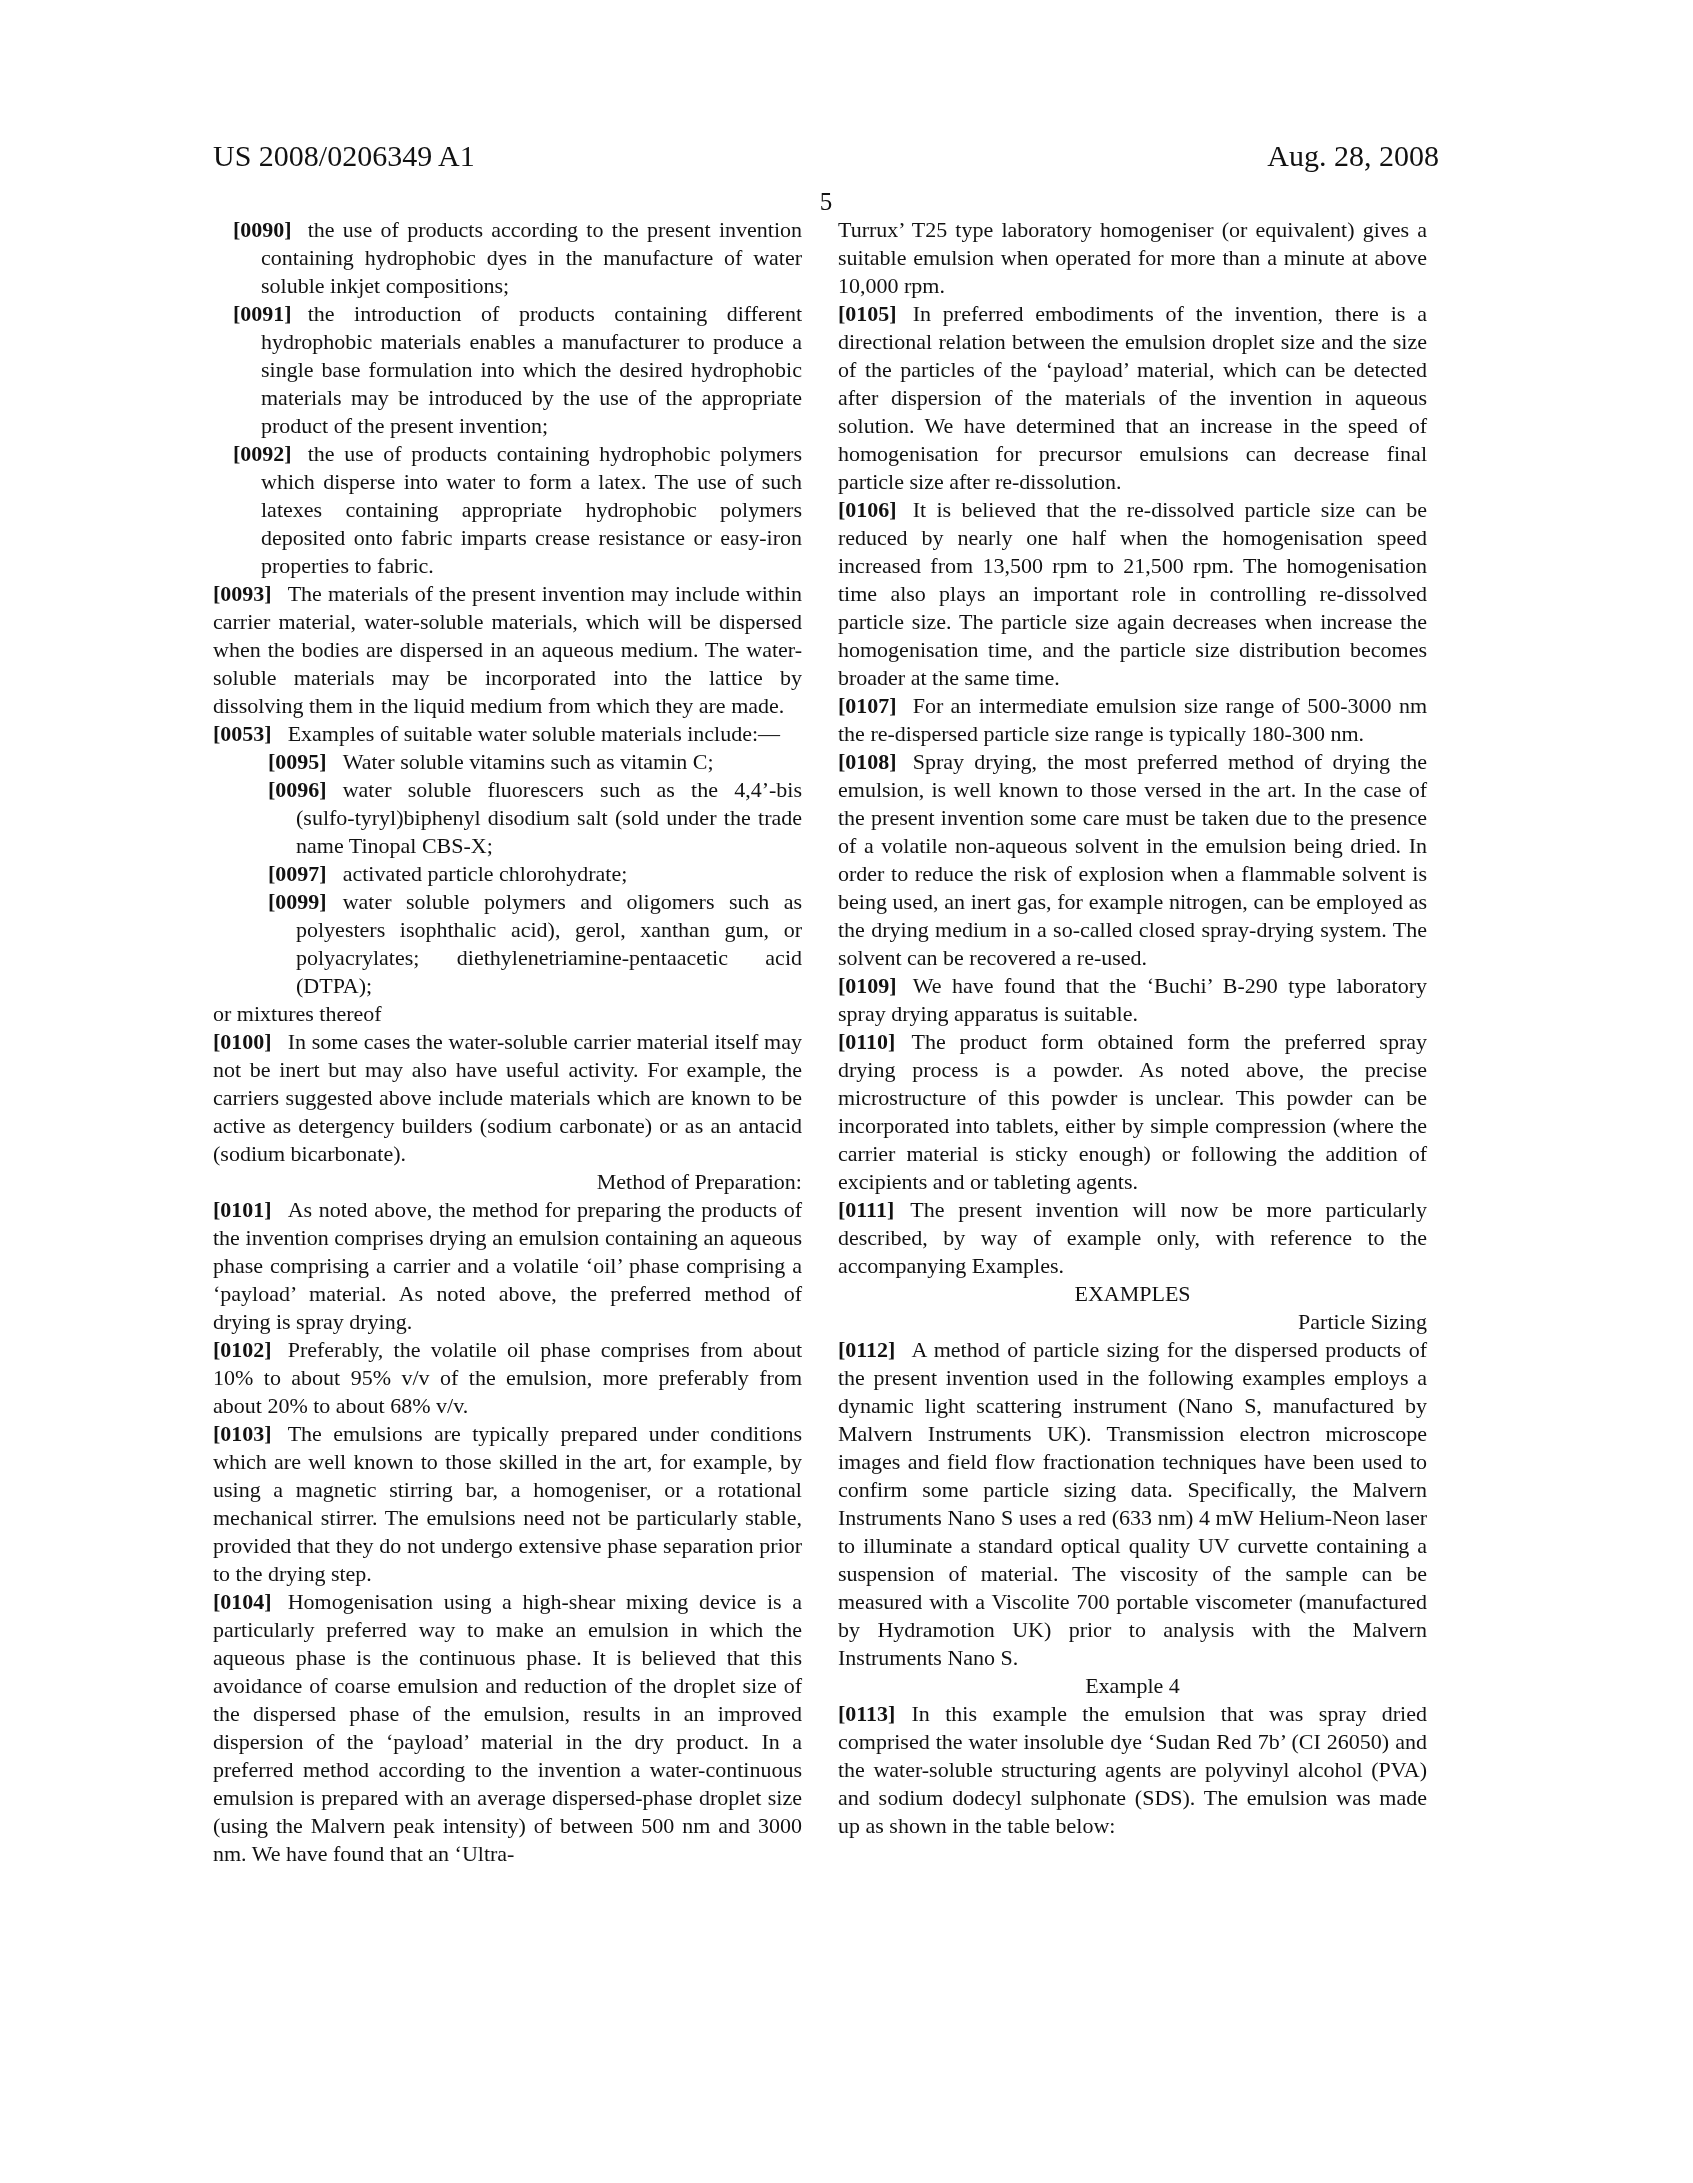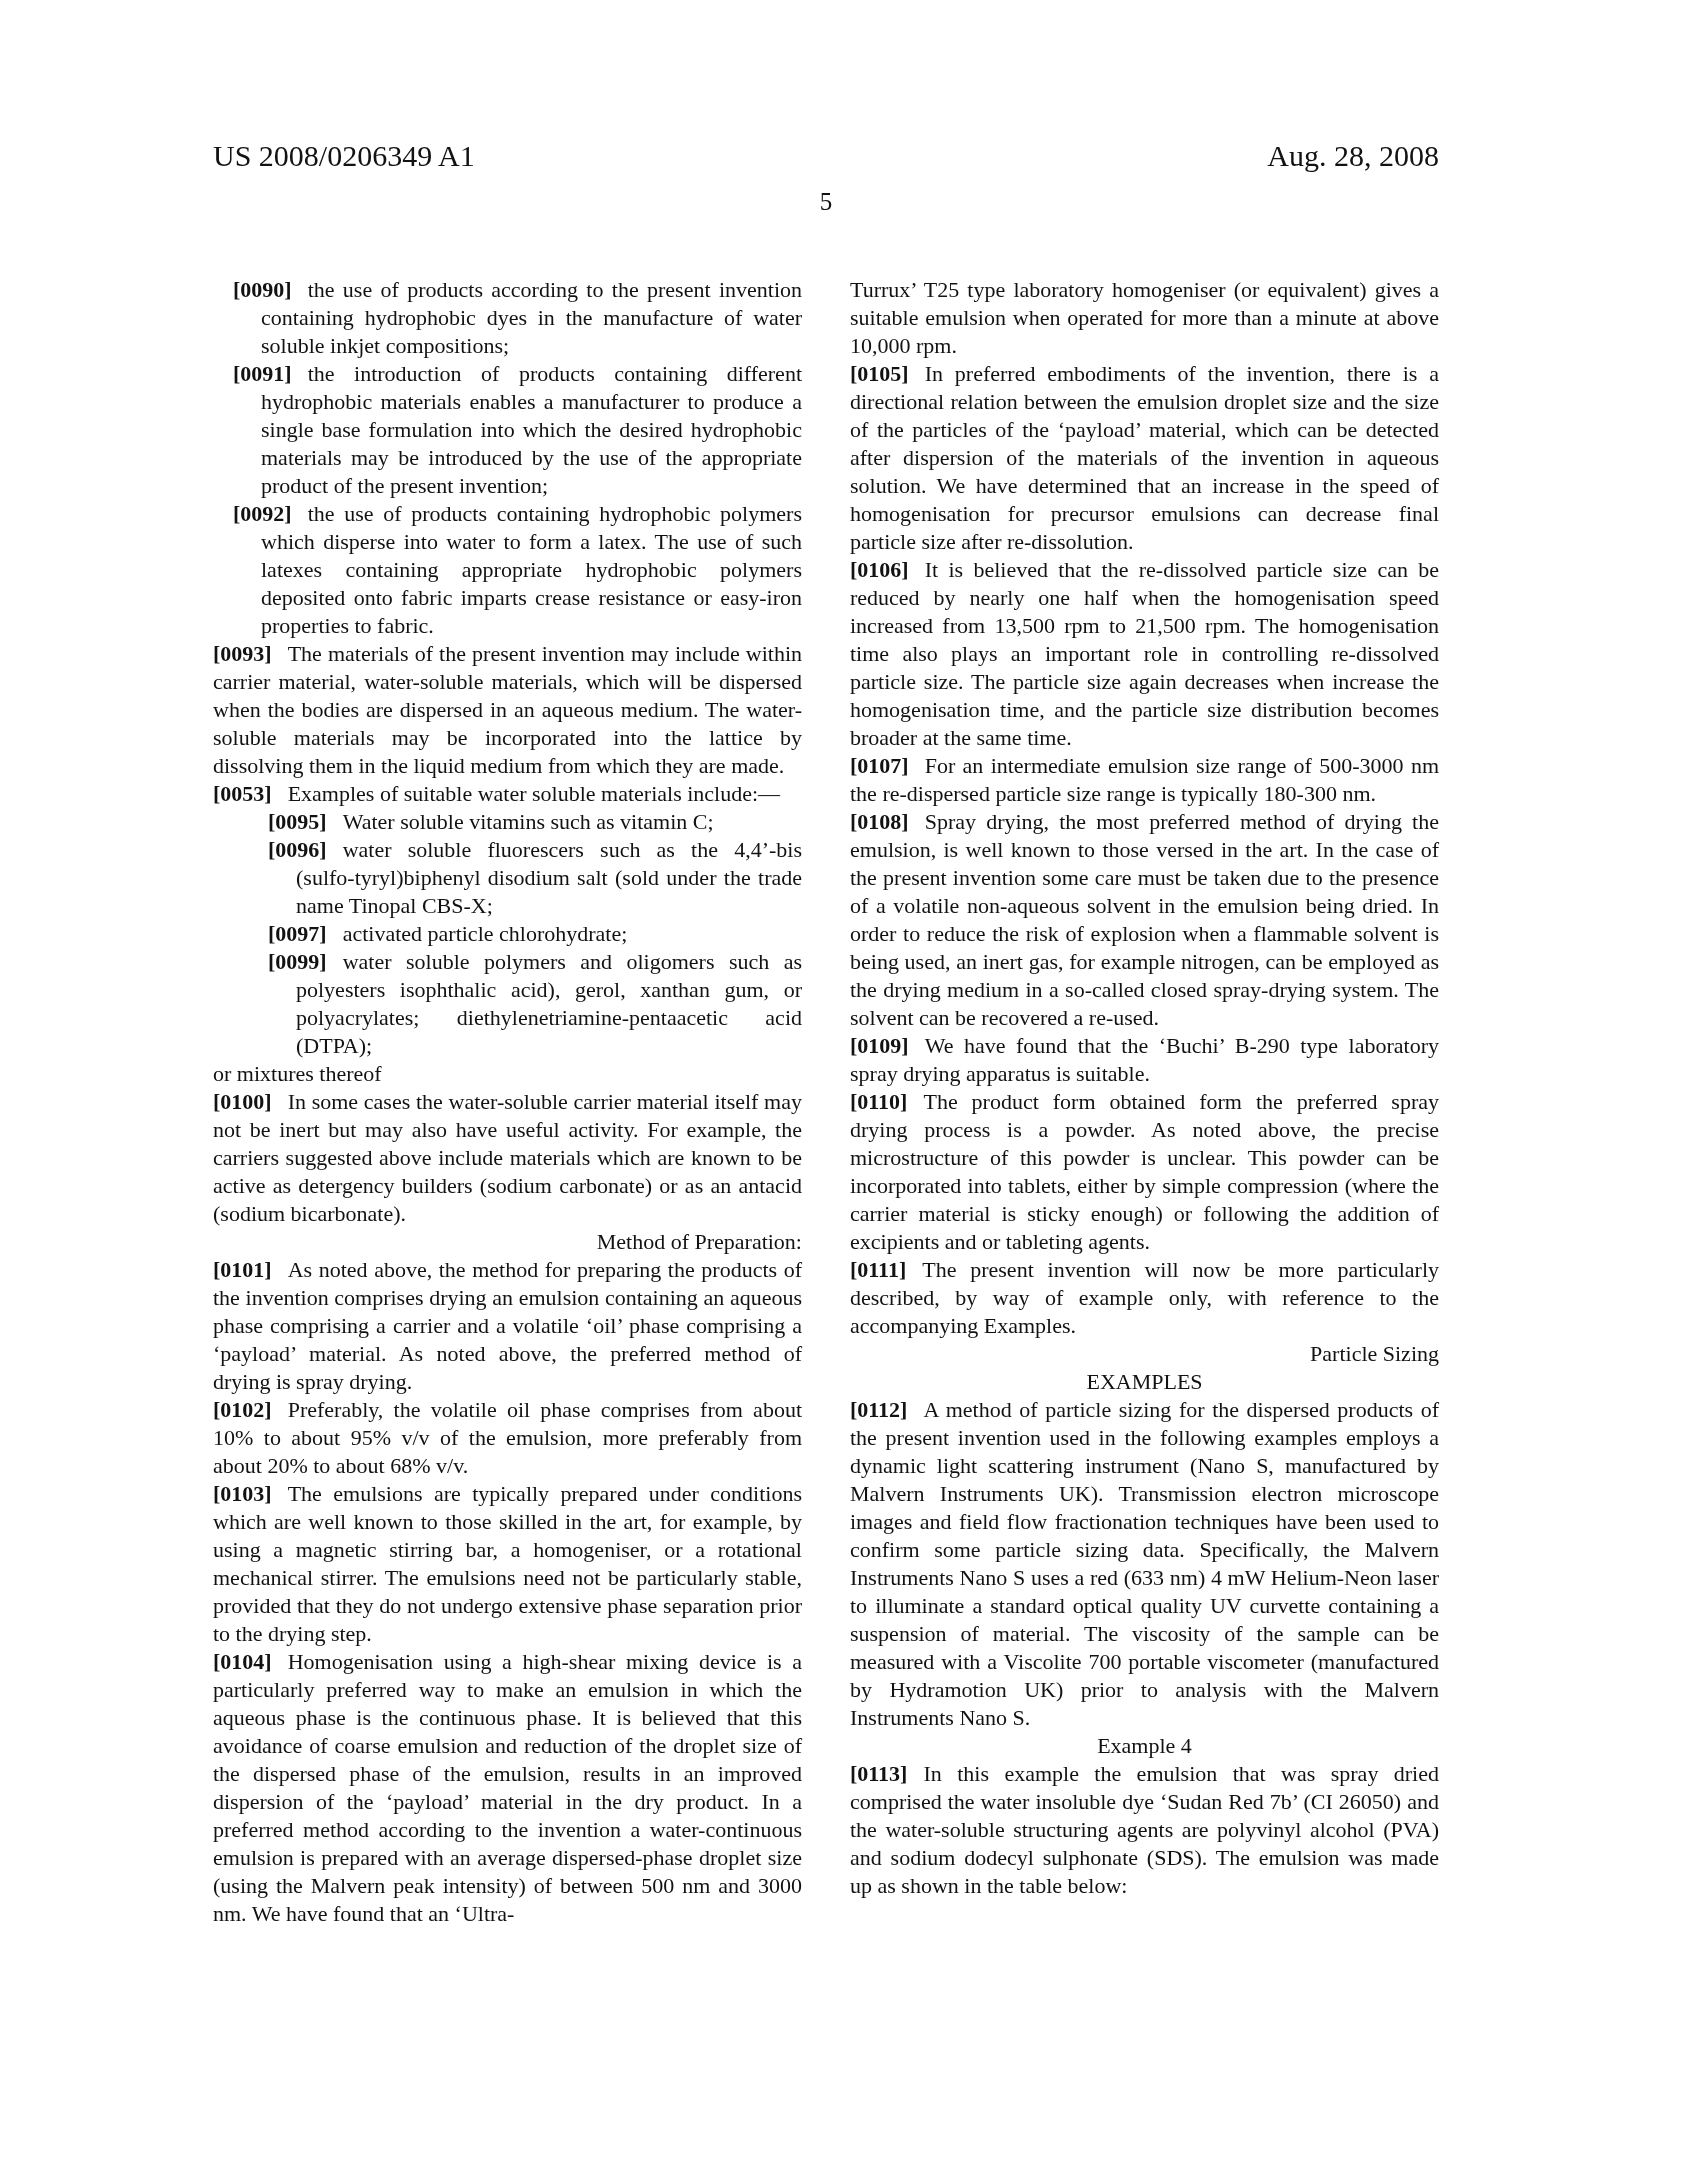--- a/index.html
+++ b/index.html
@@ -23,22 +23,21 @@
     line-height: 32px;
   }
   .page-number {
     text-align: center;
     font-size: 25px;
     line-height: 29px;
     margin-top: 14.6px;
   }
   .columns {
     display: flex;
-    gap: 48px;
-    margin-top: 60px;
+    gap: 36px;
   }
   .col {
     width: 589px;
     font-size: 22px;
     line-height: 28px;
     text-align: justify;
     hyphens: auto;
     -webkit-hyphens: auto;
   }
   p.para { margin: 0; }
@@ -79,21 +78,21 @@
       </div>
     <div class="col" id="col-right">
         <p class="para plain">Turrux’ T25 type laboratory homogeniser (or equivalent) gives a suitable emulsion when operated for more than a minute at above 10,000 rpm.</p>
         <p class="para body"><span class="tag">[0105]</span><span>In preferred embodiments of the invention, there is a directional relation between the emulsion droplet size and the size of the particles of the ‘payload’ material, which can be detected after dispersion of the materials of the invention in aqueous solution. We have determined that an increase in the speed of homogenisation for precursor emulsions can decrease final particle size after re-dissolution.</span></p>
         <p class="para body"><span class="tag">[0106]</span><span>It is believed that the re-dissolved particle size can be reduced by nearly one half when the homogenisation speed increased from 13,500 rpm to 21,500 rpm. The homogenisation time also plays an important role in controlling re-dissolved particle size. The particle size again decreases when increase the homogenisation time, and the particle size distribution becomes broader at the same time.</span></p>
         <p class="para body"><span class="tag">[0107]</span><span>For an intermediate emulsion size range of 500-3000 nm the re-dispersed particle size range is typically 180-300 nm.</span></p>
         <p class="para body"><span class="tag">[0108]</span><span>Spray drying, the most preferred method of drying the emulsion, is well known to those versed in the art. In the case of the present invention some care must be taken due to the presence of a volatile non-aqueous solvent in the emulsion being dried. In order to reduce the risk of explosion when a flammable solvent is being used, an inert gas, for example nitrogen, can be employed as the drying medium in a so-called closed spray-drying system. The solvent can be recovered a re-used.</span></p>
         <p class="para body"><span class="tag">[0109]</span><span>We have found that the ‘Buchi’ B-290 type laboratory spray drying apparatus is suitable.</span></p>
         <p class="para body"><span class="tag">[0110]</span><span>The product form obtained form the preferred spray drying process is a powder. As noted above, the precise microstructure of this powder is unclear. This powder can be incorporated into tablets, either by simple compression (where the carrier material is sticky enough) or following the addition of excipients and or tableting agents.</span></p>
         <p class="para body"><span class="tag">[0111]</span><span>The present invention will now be more particularly described, by way of example only, with reference to the accompanying Examples.</span></p>
+        <p class="para heading-center">EXAMPLES</p>
         <p class="para heading-left">Particle Sizing</p>
-        <p class="para heading-center">EXAMPLES</p>
         <p class="para body"><span class="tag">[0112]</span><span>A method of particle sizing for the dispersed products of the present invention used in the following examples employs a dynamic light scattering instrument (Nano S, manufactured by Malvern Instruments UK). Transmission electron microscope images and field flow fractionation techniques have been used to confirm some particle sizing data. Specifically, the Malvern Instruments Nano S uses a red (633 nm) 4 mW Helium-Neon laser to illuminate a standard optical quality UV curvette containing a suspension of material. The viscosity of the sample can be measured with a Viscolite 700 portable viscometer (manufactured by Hydramotion UK) prior to analysis with the Malvern Instruments Nano S.</span></p>
         <p class="para heading-center">Example 4</p>
         <p class="para body"><span class="tag">[0113]</span><span>In this example the emulsion that was spray dried comprised the water insoluble dye ‘Sudan Red 7b’ (CI 26050) and the water-soluble structuring agents are polyvinyl alcohol (PVA) and sodium dodecyl sulphonate (SDS). The emulsion was made up as shown in the table below:</span></p>
       </div>
   </main>
 </div>
 
 
 </body></html>

